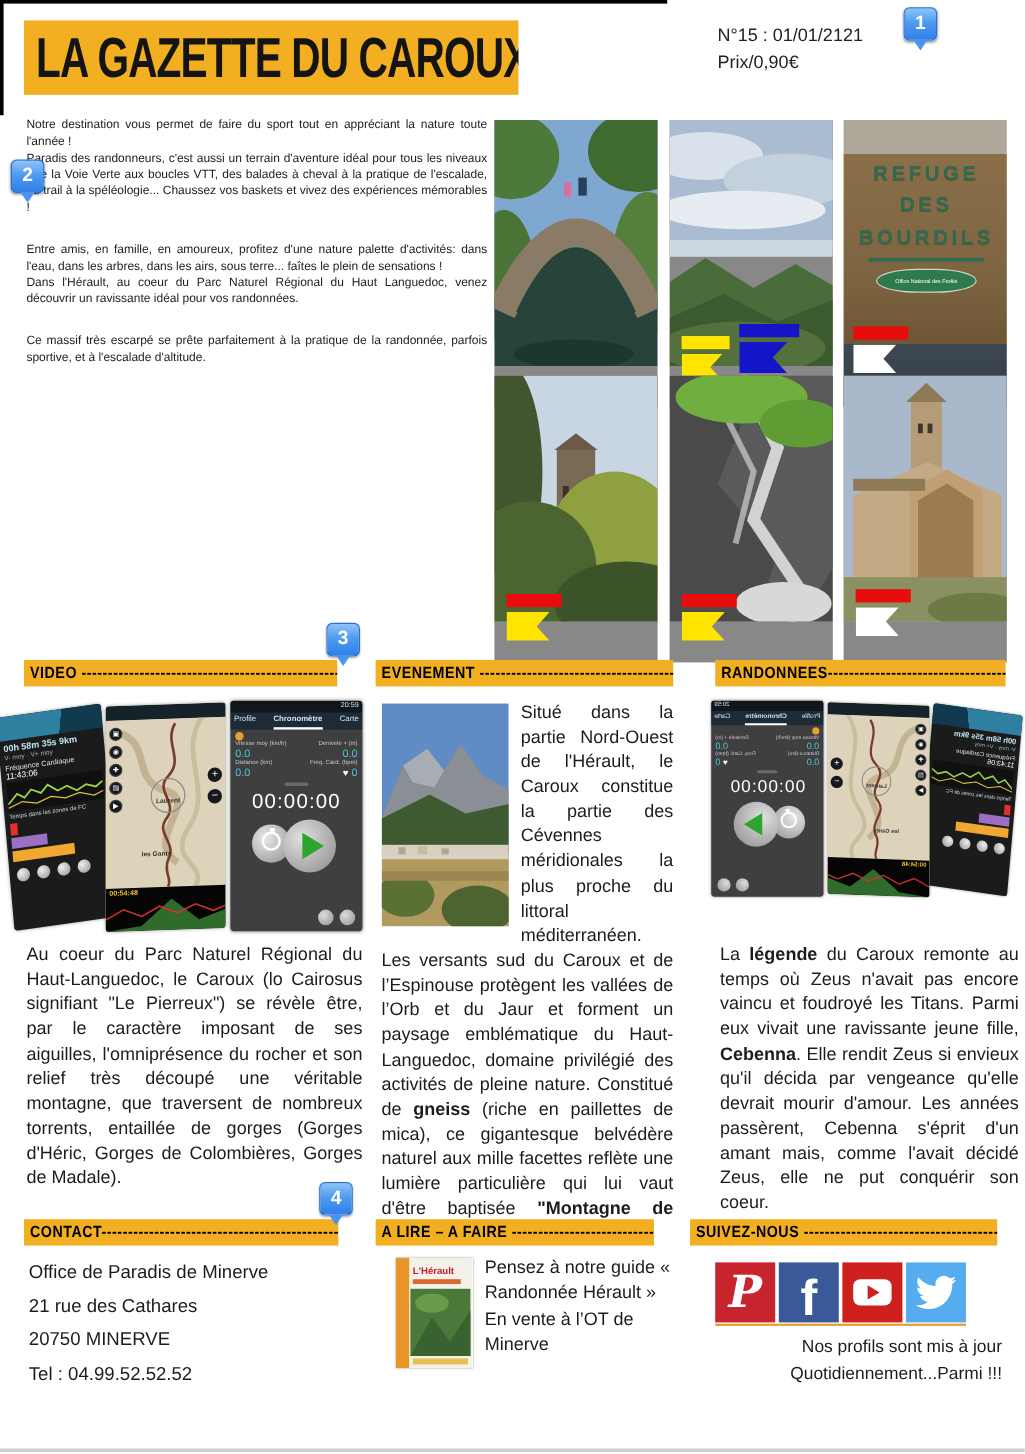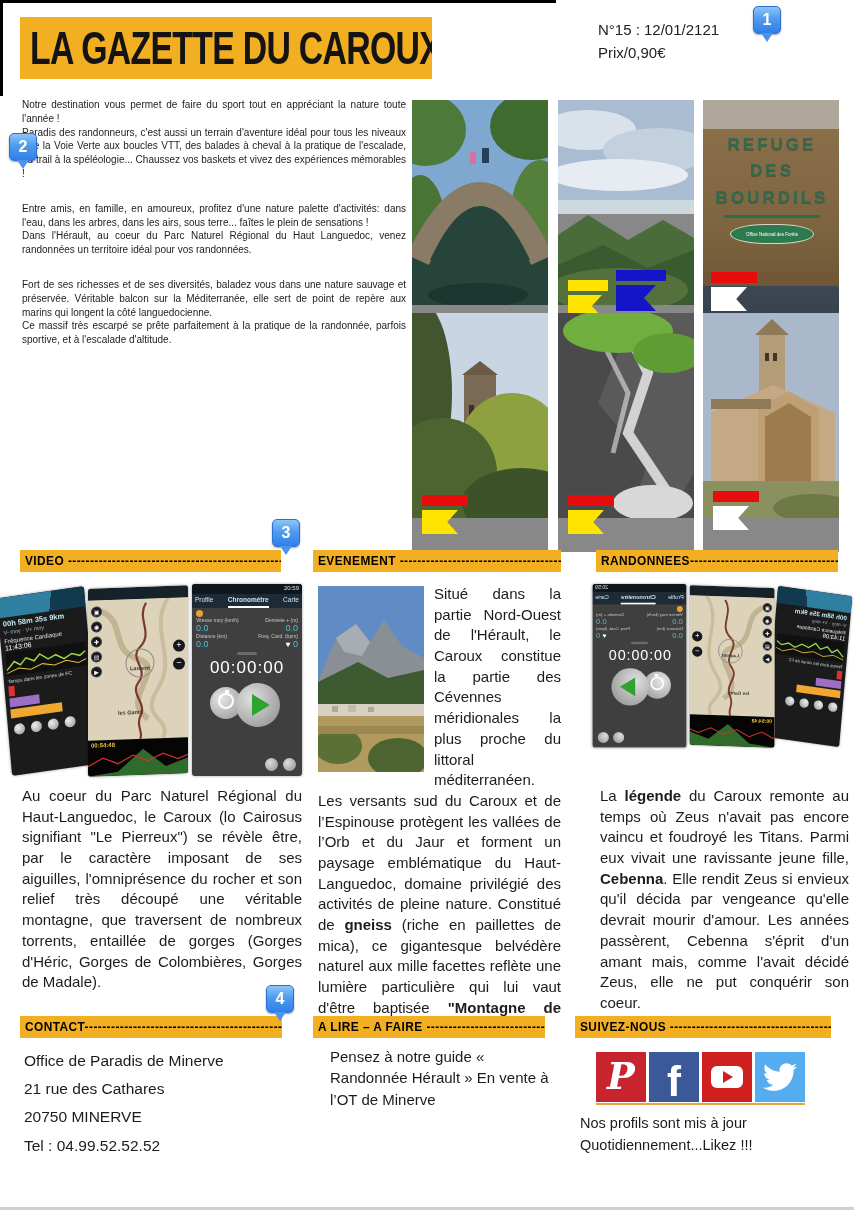--- a/index.html
+++ b/index.html
@@ -156,34 +156,34 @@
   .social { width:50px; height:50px; position:relative; display:flex; align-items:center;
     justify-content:center; }
   .social-underline { left:596px; top:1103px; width:209px; height:2px; background:#e8a33d; }
   .pin-p { font-family:"DejaVu Serif", serif; font-style:italic; font-weight:bold;
     font-size:37px; color:#fff; margin-top:-2px; }
   .fb-f { font-weight:bold; font-size:42px; color:#fff; margin-top:10px; }
   .yt-box { width:32px; height:22px; background:#fff; border-radius:6px; display:flex;
     align-items:center; justify-content:center; }
   .yt-tri { width:0; height:0; border-left:10px solid #cd201f; border-top:6px solid transparent;
     border-bottom:6px solid transparent; margin-left:2px; }
-  .social-caption { left:580px; top:1112px; width:255px; text-align:left; font-size:14.5px;
+  .social-caption { left:580px; top:1112px; width:255px; text-align:right; font-size:14.5px;
     line-height:1.55; }
   .bottom-line { left:0; top:1207px; width:854px; height:3px; background:#cfcfcf; }
 </style>
 </head>
 <body>
 
 <div class="abs top-border"></div>
 <div class="abs left-border"></div>
 <div class="abs title-banner">
   <span class="title-text">LA GAZETTE DU CAROUX</span>
 </div>
 <div class="abs issue-block">
-  <div>N°15 : 12/01/2121</div>
+  <div>N°15 : 01/01/2121</div>
   <div>Prix/0,90€</div>
 </div>
 
 <div class="abs badge" style="left:752px;top:6px;">
   <div class="badge-box">1</div>
     <div class="badge-tail"></div>
 </div>
 <div class="abs badge" style="left:8px;top:133px;">
   <div class="badge-box">2</div>
     <div class="badge-tail"></div>
@@ -195,23 +195,22 @@
 <div class="abs badge" style="left:265px;top:985px;">
   <div class="badge-box">4</div>
     <div class="badge-tail"></div>
 </div>
 
 <div class="abs intro">
   <p>Notre destination vous permet de faire du sport tout en appréciant la nature toute l'année !</p>
   <p>Paradis des randonneurs, c'est aussi un terrain d'aventure idéal pour tous les niveaux : de la Voie Verte aux boucles VTT, des balades à cheval à la pratique de l'escalade, du trail à la spéléologie... Chaussez vos baskets et vivez des expériences mémorables !</p>
   <div class="gap"></div>
   <p>Entre amis, en famille, en amoureux,  profitez d'une nature palette d'activités: dans l'eau, dans les arbres, dans les airs, sous terre... faîtes le plein de sensations !</p>
-  <p>Dans l'Hérault, au coeur du Parc Naturel Régional du Haut Languedoc, venez randonnées un territoire idéal pour vos randonnées.</p>
+  <p>Dans l'Hérault, au coeur du Parc Naturel Régional du Haut Languedoc, venez découvrir un ravissante idéal pour vos randonnées.</p>
   <div class="gap"></div>
-  <p>Fort de ses richesses et de ses diversités, baladez vous dans une nature sauvage et préservée. Véritable balcon sur la Méditerranée, elle sert de point de repère aux marins qui longent la côté languedocienne.</p>
   <p>Ce massif très escarpé se prête parfaitement à la pratique de la randonnée, parfois sportive, et à l'escalade d'altitude.</p>
 </div>
 
 <div class="abs photo p-r1 p-c1">
   <svg width="136" height="205" xmlns="http://www.w3.org/2000/svg">
     <rect width="136" height="205" fill="#7fa8d0"></rect>
     <ellipse cx="14" cy="30" rx="40" ry="36" fill="#4d7a3a"></ellipse>
     <ellipse cx="120" cy="26" rx="42" ry="34" fill="#3f6b30"></ellipse>
     <ellipse cx="128" cy="120" rx="30" ry="60" fill="#55803c"></ellipse>
     <ellipse cx="8" cy="130" rx="26" ry="55" fill="#4a7435"></ellipse>
@@ -564,20 +563,32 @@
 </div>
 
 <div class="abs contact-lines">
   <div>Office de Paradis de Minerve</div>
   <div>21 rue des Cathares</div>
   <div>20750 MINERVE</div>
   <div>Tel : 04.99.52.52.52</div>
 </div>
 
 <div class="abs alire">
+  <div class="book">
+    <svg width="64" height="92" xmlns="http://www.w3.org/2000/svg">
+      <rect width="64" height="92" fill="#f4f1ea"></rect>
+      <rect width="11" height="92" fill="#e8952a"></rect>
+      <text x="14" y="14" font-size="8" font-weight="bold" fill="#c22020" font-family="Liberation Sans, sans-serif">L'Hérault</text>
+      <rect x="14" y="18" width="40" height="4" fill="#d86a30"></rect>
+      <rect x="12" y="26" width="50" height="56" fill="#4a7a3a"></rect>
+      <polygon points="12,82 30,50 45,70 62,44 62,82" fill="#3a6230"></polygon>
+      <ellipse cx="30" cy="38" rx="14" ry="8" fill="#6b9a4a"></ellipse>
+      <rect x="14" y="84" width="46" height="5" fill="#e8c050"></rect>
+    </svg>
+  </div>
   <span>Pensez à notre guide « Randonnée Hérault » En vente à l’OT de Minerve</span>
 </div>
 
 <div class="abs social-row">
   <div class="social" style="background:#c7242e;">
     <span class="pin-p">P</span>
   </div>
   <div class="social" style="background:#3b5998;">
     <span class="fb-f">f</span>
   </div>
@@ -588,16 +599,16 @@
   </div>
   <div class="social" style="background:#55acee;">
     <svg width="34" height="34" viewBox="0 0 24 24">
       <path fill="#fff" d="M23.954 4.569c-.885.389-1.83.654-2.825.775 1.014-.611 1.794-1.574 2.163-2.723-.951.555-2.005.959-3.127 1.184-.896-.959-2.173-1.559-3.591-1.559-2.717 0-4.92 2.203-4.92 4.917 0 .39.045.765.127 1.124-4.09-.205-7.715-2.169-10.141-5.138-.427.722-.666 1.561-.666 2.475 0 1.71.87 3.213 2.188 4.096-.807-.026-1.566-.248-2.228-.616v.061c0 2.385 1.693 4.374 3.946 4.827-.413.111-.849.171-1.296.171-.314 0-.615-.03-.916-.086.631 1.953 2.445 3.377 4.604 3.417-1.68 1.319-3.809 2.105-6.102 2.105-.39 0-.779-.023-1.17-.067 2.189 1.394 4.768 2.209 7.557 2.209 9.054 0 13.999-7.496 13.999-13.986 0-.209 0-.42-.015-.63.961-.689 1.8-1.56 2.46-2.548l-.047-.02z"></path>
     </svg>
   </div>
 </div>
 <div class="abs social-underline"></div>
 <div class="abs social-caption">
   <div>Nos profils sont mis à jour</div>
-  <div>Quotidiennement...Likez !!!</div>
+  <div>Quotidiennement...Parmi !!!</div>
 </div>
 
 <div class="abs bottom-line"></div>
 
 </body></html>

